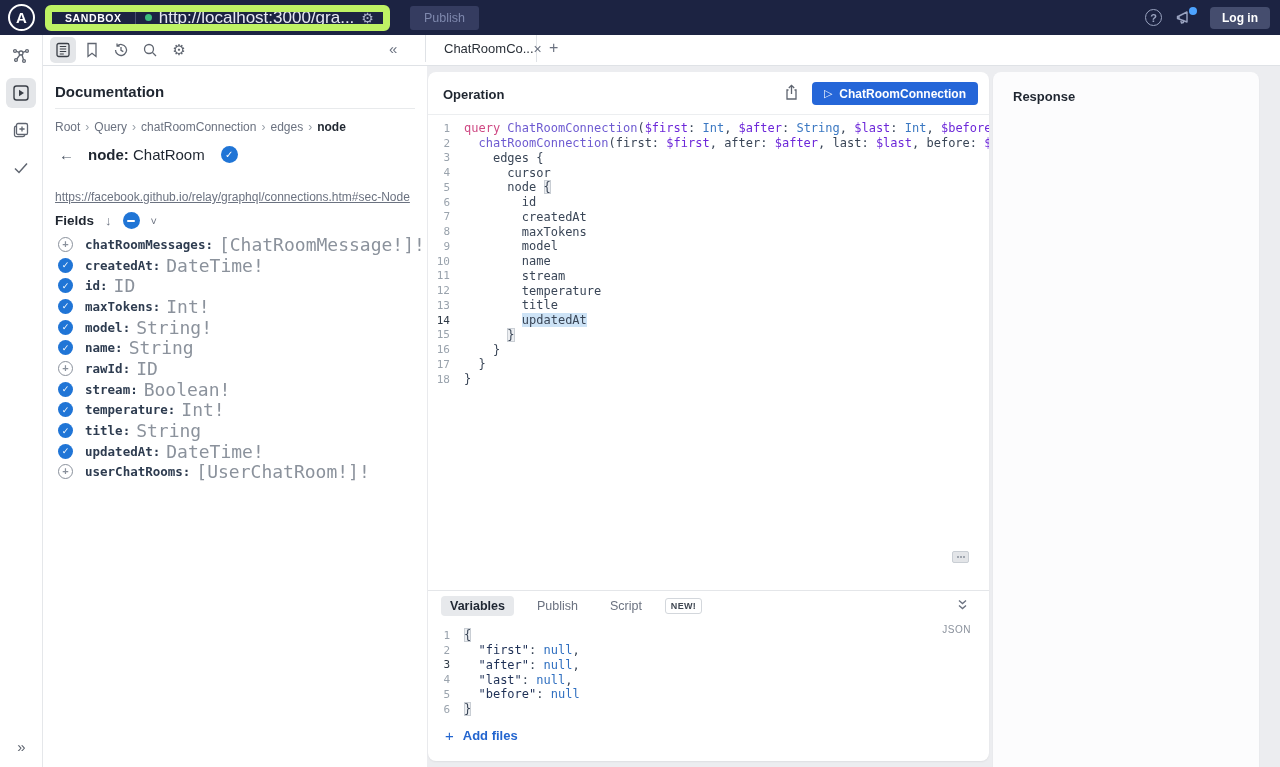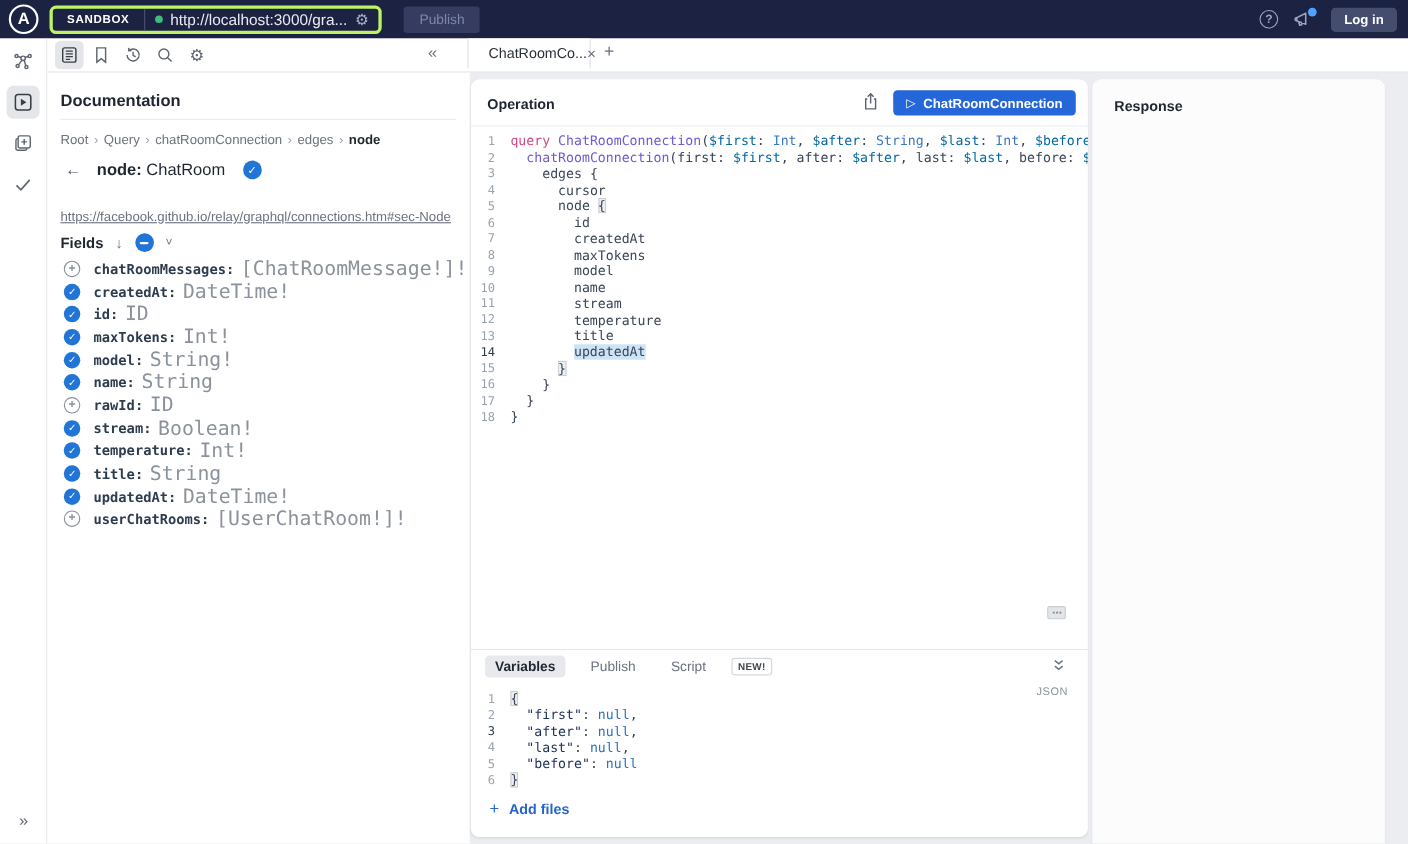--- a/index.html
+++ b/index.html
@@ -2,25 +2,25 @@
 <html><head>
 <meta charset="utf-8">
 <style>
   * { margin:0; padding:0; box-sizing:border-box; }
   html,body { width:1280px; height:767px; }
   body { font-family:"Liberation Sans", sans-serif; background:#ecedf0; position:relative; overflow:hidden; color:#1f2630; }
 
   
   .topbar { position:absolute; left:0; top:0; width:1280px; height:35px; background:#1c2342; display:flex; align-items:center; }
   .logo { width:27px; height:27px; border:2px solid #fff; border-radius:50%; color:#fff; font-weight:bold; font-size:15px; display:flex; align-items:center; justify-content:center; margin-left:8px; }
-  .urlgroup { display:flex; align-items:center; height:26px; border:3px solid #bef264; border-radius:6px; margin-left:10px; overflow:hidden; }
+  .urlgroup { display:flex; align-items:center; height:26px; border:7px solid #bef264; border-radius:6px; margin-left:10px; overflow:hidden; }
   .sandbox-lbl { color:#fff; font-size:10.5px; font-weight:bold; letter-spacing:.6px; padding:0 13px; border-right:1px solid #4a5170; height:100%; display:flex; align-items:center; }
   .urlbox { display:flex; align-items:center; gap:7px; padding:0 9px; }
   .greendot { width:7px; height:7px; border-radius:50%; background:#3dbd7d; }
-  .urltext { color:#e8eaf2; font-size:14px; }
+  .urltext { color:#e8eaf2; font-size:17px; }
   .gear-glyph { color:#aab1c8; font-size:14px; line-height:1; cursor:pointer; }
   .publish-btn { margin-left:20px; height:24px; padding:0 14px; background:#353c60; border:none; border-radius:3px; color:#7e88ad; font-size:12.5px; display:flex; align-items:center; }
   .topbar-right { margin-left:auto; display:flex; align-items:center; gap:14px; margin-right:10px; }
   .qicon { width:17px; height:17px; border:1.5px solid #9aa3c0; border-radius:50%; color:#9aa3c0; font-size:11px; font-weight:bold; display:flex; align-items:center; justify-content:center; }
   .megaphone { position:relative; width:20px; height:18px; }
   .megaphone .dot { position:absolute; right:-1px; top:-2px; width:8px; height:8px; border-radius:50%; background:#4da3ff; }
   .login-btn { height:22px; padding:0 12px; background:#454d6e; border:none; border-radius:4px; color:#fff; font-size:12px; font-weight:bold; }
 
   
   .rail { position:absolute; left:0; top:35px; width:43px; height:732px; background:#fff; border-right:1px solid #e5e7ea; }
@@ -79,21 +79,21 @@
   .run-btn .play { font-size:11px; font-weight:normal; }
 
   
   .editor { position:absolute; left:0; top:43px; width:100%; height:475px; padding-top:6px; overflow:hidden; }
   .cl { display:flex; height:14.75px; align-items:center; }
   .ln { width:36px; flex:none; text-align:right; padding-right:14px; font-family:"DejaVu Sans Mono", monospace; font-size:11px; color:#9aa3ad; }
   .ln.active { color:#2f3a46; font-weight:normal; }
   .ct { font-family:"DejaVu Sans Mono", monospace; font-size:12px; white-space:pre; color:#3a4657; }
   .tk-kw { color:#cf4a84; }
   .tk-name { color:#6e5bd1; }
-  .tk-var { color:#0369a1; }
+  .tk-var { color:#6d28d9; }
   .tk-type { color:#3b78c2; }
   .tk-attr { color:#3a4657; }
   .tk-field { color:#3a4657; }
   .tk-p { color:#3a4657; }
   .tk-sel { color:#3a4657; background:#cde3f6; }
   .tk-bm { color:#3a4657; background:#eceef1; box-shadow:inset 0 0 0 1px #c9ced4; }
   .tk-key { color:#1d2f55; }
   .tk-val { color:#2f6fc0; }
   .kbd-icon { position:absolute; right:20px; top:479px; width:17px; height:12px; background:#e3e5e8; border:1px solid #c9ced4; border-radius:2px; cursor:pointer; display:flex; align-items:center; justify-content:center; gap:1px; }
   .kbd-icon i { width:2px; height:2px; background:#8a919c; border-radius:1px; }

